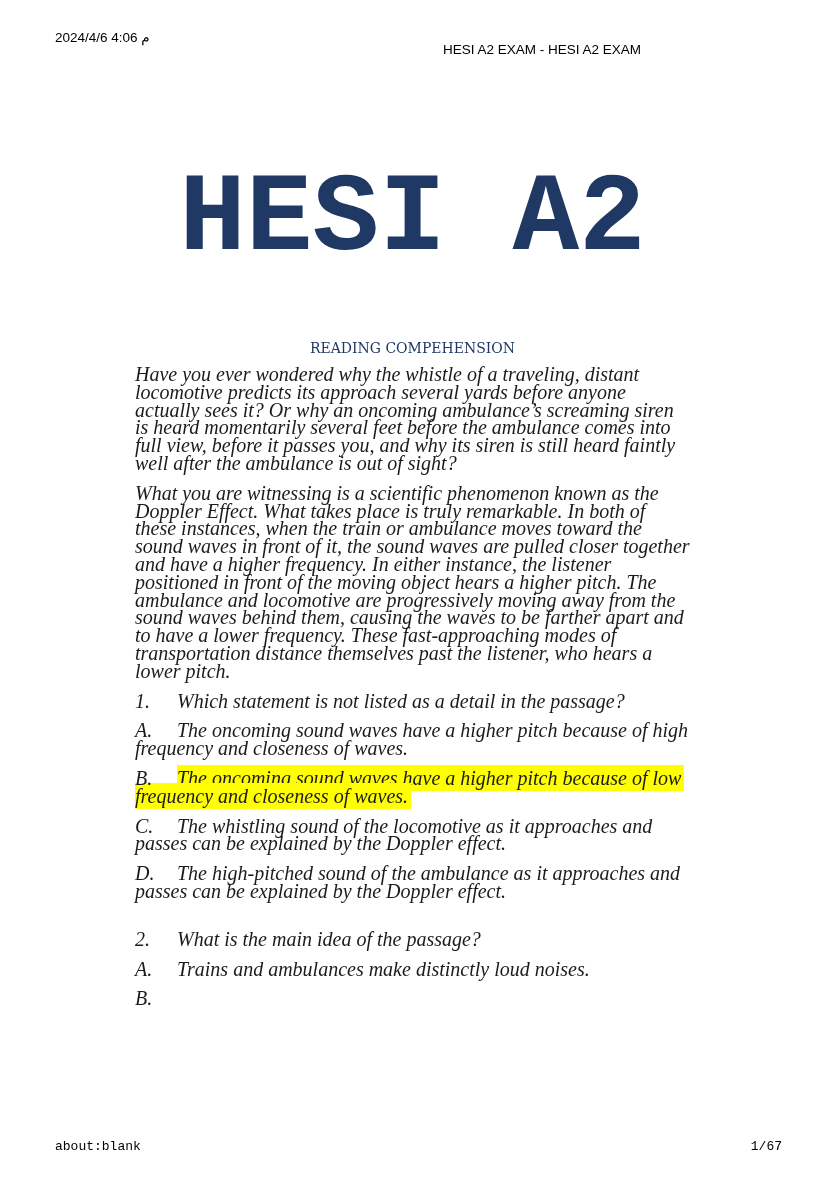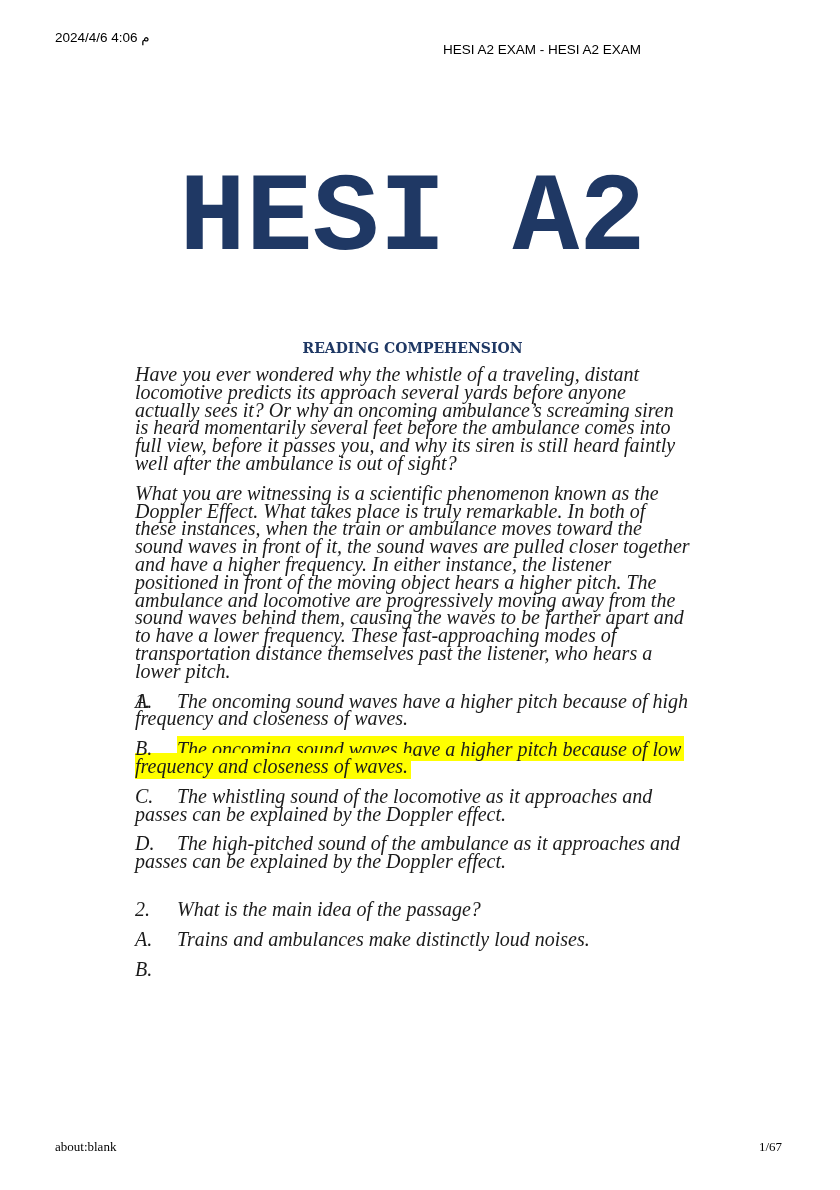--- a/index.html
+++ b/index.html
@@ -29,21 +29,21 @@
     color: #000;
     height: 18px;
   }
   .print-header .dt { position: absolute; left: 0; top: 0; }
   .print-header .pt { position: absolute; left: 388px; top: 13px; }
   .print-footer {
     position: absolute;
     top: 1139px; left: 55px; right: 58px;
     display: flex;
     justify-content: space-between;
-    font-family: Liberation Serif, serif;
+    font-family: Liberation Mono, monospace;
     font-size: 13px;
     color: #000;
   }
 
   
   .content {
     position: absolute;
     left: 135px; top: 0;
     width: 555px;
   }
@@ -56,21 +56,21 @@
     font-weight: bold;
     text-align: center;
     color: var(--navy);
     white-space: nowrap;
   }
   .section-title {
     margin: 61px 0 0;
     font-family: "DejaVu Serif", serif;
     font-size: 14px;
     line-height: 18px;
-    font-weight: bold;
+    font-weight: normal;
     text-align: center;
     color: var(--navy);
   }
   .passage-title {
     margin: 33px 0 0;
     font-family: "DejaVu Serif", serif;
     font-size: 16.5px;
     line-height: 20px;
     font-weight: bold;
     text-align: center;
@@ -114,21 +114,21 @@
   </div>
 
   <div class="content">
     <h1 class="main-title">HESI A2</h1>
     <h2 class="section-title">READING COMPEHENSION</h2>
     <div id="paragraphs">
         <p class="para">Have you ever wondered why the whistle of a traveling, distant locomotive predicts its approach several yards before anyone actually sees it? Or why an oncoming ambulance’s screaming siren is heard momentarily several feet before the ambulance comes into full view, before it passes you, and why its siren is still heard faintly well after the ambulance is out of sight?</p>
         <p class="para">What you are witnessing is a scientific phenomenon known as the Doppler Effect. What takes place is truly remarkable. In both of these instances, when the train or ambulance moves toward the sound waves in front of it, the sound waves are pulled closer together and have a higher frequency. In either instance, the listener positioned in front of the moving object hears a higher pitch. The ambulance and locomotive are progressively moving away from the sound waves behind them, causing the waves to be farther apart and to have a lower frequency. These fast-approaching modes of transportation distance themselves past the listener, who hears a lower pitch.</p>
       </div>
     <div id="questions">
-        <div class="qline"><span class="lbl">1.</span></div>
+        <div class="qline"><span class="lbl">1.</span><span class="txt">Which statement is not listed as a detail in the passage?</span></div>
         <div class="opt"><span class="lbl">A.</span><span class="txt">The oncoming sound waves have a higher pitch because of high frequency and closeness of waves.</span></div>
         <div class="opt"><span class="lbl">B.</span><span class="txt hl">The oncoming sound waves have a higher pitch because of low frequency and closeness of waves.</span></div>
         <div class="opt"><span class="lbl">C.</span><span class="txt">The whistling sound of the locomotive as it approaches and passes can be explained by the Doppler effect.</span></div>
         <div class="opt"><span class="lbl">D.</span><span class="txt">The high-pitched sound of the ambulance as it approaches and passes can be explained by the Doppler effect.</span></div>
         <div class="q-spacer"></div>
         <div class="qline"><span class="lbl">2.</span><span class="txt">What is the main idea of the passage?</span></div>
         <div class="opt"><span class="lbl">A.</span><span class="txt">Trains and ambulances make distinctly loud noises.</span></div>
         <div class="opt"><span class="lbl">B.</span></div>
       </div>
   </div>

